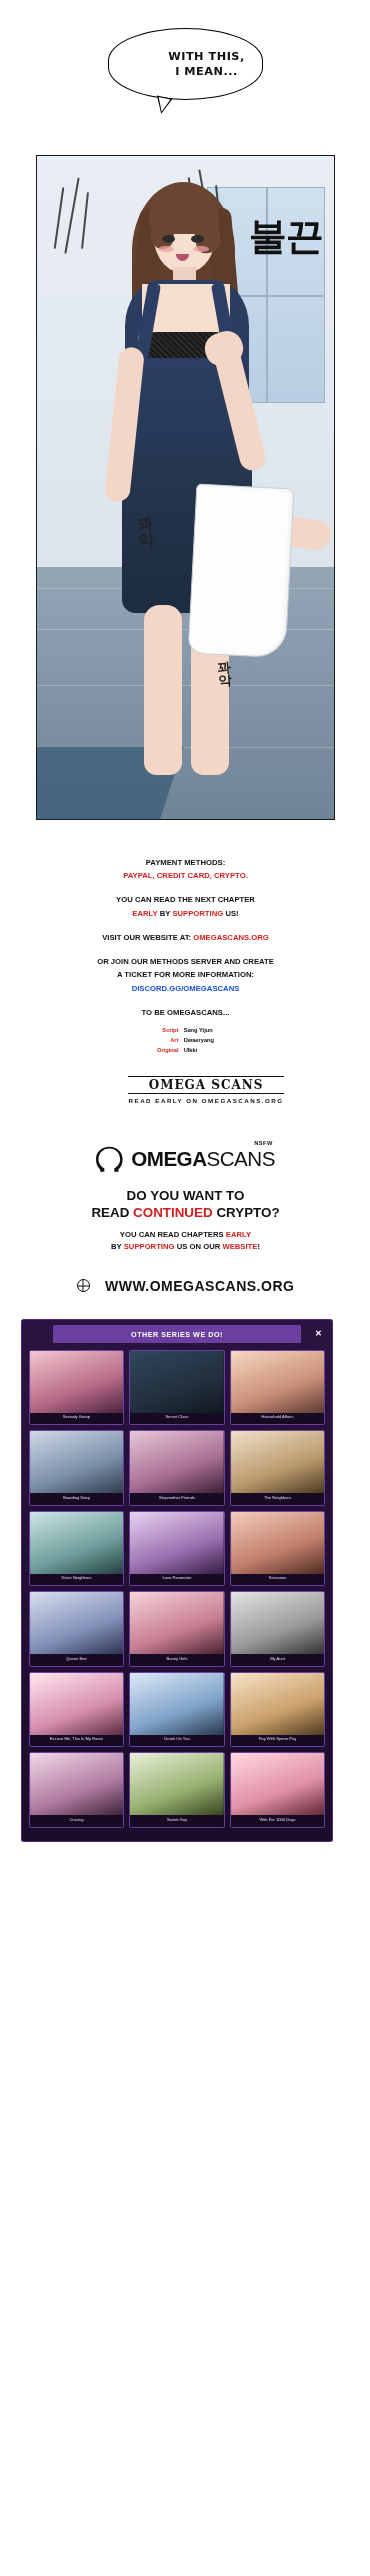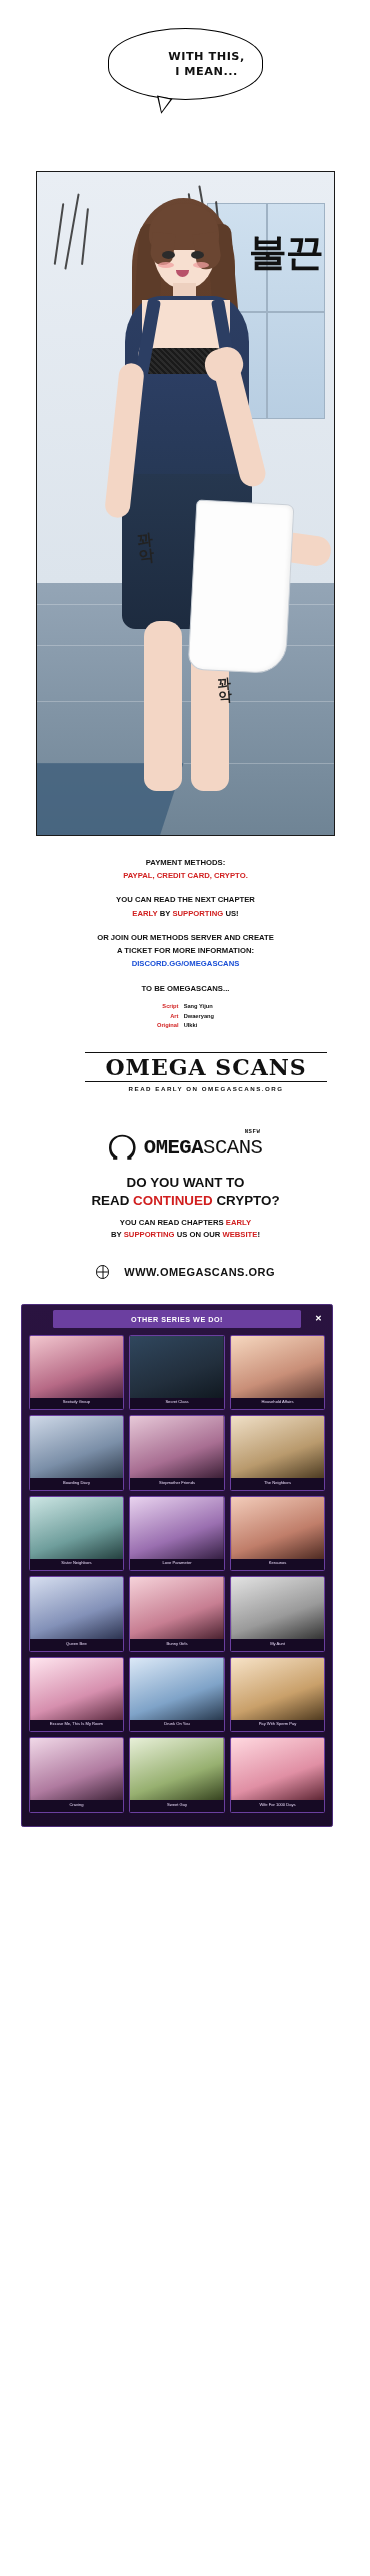--- a/index.html
+++ b/index.html
@@ -70,21 +70,21 @@
   .panel-art {
     position: relative;
     width: 371px;
     height: 670px;
     background: #ffffff;
     padding: 0 5.2px;
   }
   .art-frame {
     position: absolute;
     left: 36px;
-    top: 16px;
+    top: 0;
     width: 299px;
     height: 665px;
     border: 1px solid #1a1a1a;
     background: linear-gradient(180deg, #e3e8ee 0%, #cfd8e2 55%, #b9c4d1 100%);
     overflow: hidden;
   }
   
   .bg-wall {
     position: absolute; left:0; top:0; width:100%; height:62%;
     background: linear-gradient(180deg,#e9eef4 0%, #dce4ec 100%);
@@ -263,21 +263,21 @@
   }
   .staff .roles { text-align:right; color:#d11f1f; font-weight:bold; }
   .staff .names { text-align:left; color:#111; font-weight:bold; }
 
   
   .scan-banner {
     width:371px; padding: 5.2px 0 15.5px; text-align:center;
   }
   .scan-banner .title {
     font-family:"DejaVu Serif", serif;
-    font-size:22px; letter-spacing:1px; font-weight:bold; color:#111;
+    font-size:12px; letter-spacing:1px; font-weight:bold; color:#111;
     border-top:1px solid #111; border-bottom:1px solid #111;
     display:inline-block; padding:1px 20.6px;
   }
   .scan-banner .sub {
     font-size:6.2px; letter-spacing:1.5px; font-weight:bold; margin-top:3.1px; color:#111;
   }
 
   
   .promo {
     width:371px;
@@ -286,39 +286,39 @@
     text-align:center;
   }
   .promo-logo {
     display:flex; align-items:center; justify-content:center; gap:7.2px; margin-bottom:13.4px;
   }
   .promo-logo .mark {
     width:28px; height:28px; position:relative;
   }
   .promo-logo .mark svg { width:28px; height:28px; display:block; }
   .promo-logo .word {
-    font-family:Liberation Mono, monospace;
+    font-family:Liberation Sans, sans-serif;
     font-size:20.6px; font-weight:bold; letter-spacing:-0.5px; color:#111; position:relative;
   }
   .promo-logo .word .light { font-weight:normal; }
   .promo-logo .nsfw {
     position:absolute; right:2.1px; top:-7.2px; font-size:5.7px; letter-spacing:0.5px;
     color:#111; font-weight:bold;
   }
   .promo h2 {
     font-size:13.4px; font-weight:bold; line-height:1.3; margin-bottom:7.2px; color:#111;
   }
   .promo h2 .red { color:#d11f1f; }
   .promo .line {
     font-size:7.7px; font-weight:bold; line-height:1.6; color:#111; margin-bottom:24px;
   }
   .promo .line .red { color:#d11f1f; }
   .promo .site {
     display:flex; align-items:center; justify-content:center; gap:15px;
-    font-size:11px; font-weight:bold; letter-spacing:0.5px;text-align:center;
+    font-size:14px; font-weight:bold; letter-spacing:0.5px;text-align:center;
   }
   .promo .site .globe {
     width:13.4px; height:13.4px; border-radius:50%;
     border:1px solid #111; position:relative; display:inline-block;
   }
   .promo .site .globe::before{
     content:""; position:absolute; left:50%; top:-1px; width:1px; height:13.4px; background:#111; transform:translateX(-0.5px);
   }
   .promo .site .globe::after{
     content:""; position:absolute; top:50%; left:-1px; height:1px; width:13.4px; background:#111; transform:translateY(-0.5px);
@@ -465,20 +465,24 @@
     </p>
 
     <p>
       <span>YOU CAN READ THE NEXT CHAPTER</span><br>
       <span class="accent">EARLY</span>
       <span>BY</span>
       <span class="accent">SUPPORTING</span>
       <span>US!</span>
     </p>
 
+    <p>
+      <span>VISIT OUR WEBSITE AT:</span>
+      <span class="accent">OMEGASCANS.ORG</span>
+    </p>
 
     <p>
       <span>OR JOIN OUR METHODS SERVER AND CREATE</span><br>
       <span>A TICKET FOR MORE INFORMATION:</span><br>
       <span class="accent-blue">DISCORD.GG/OMEGASCANS</span>
     </p>
 
     <div class="tbc">TO BE OMEGASCANS...</div>
 
     <div class="staff">

